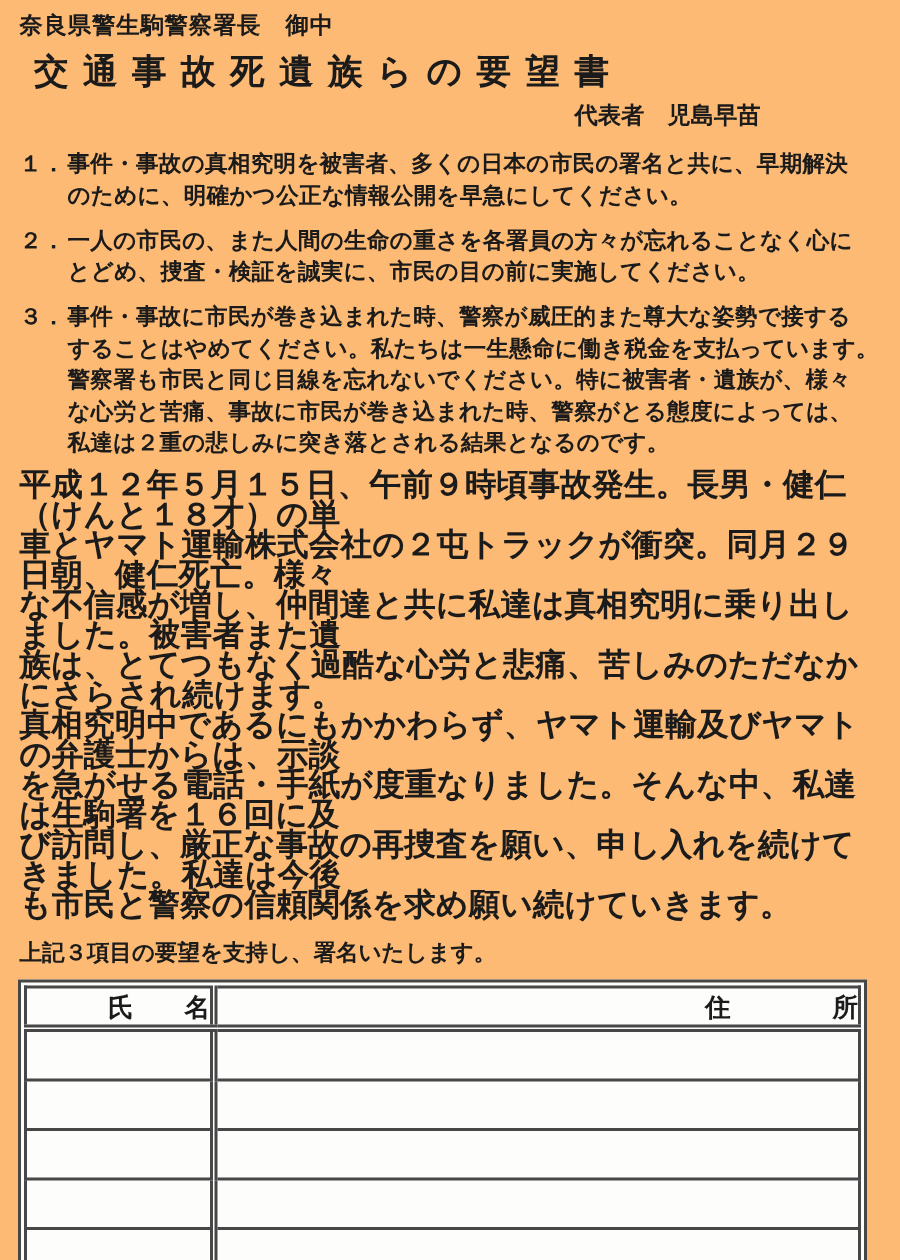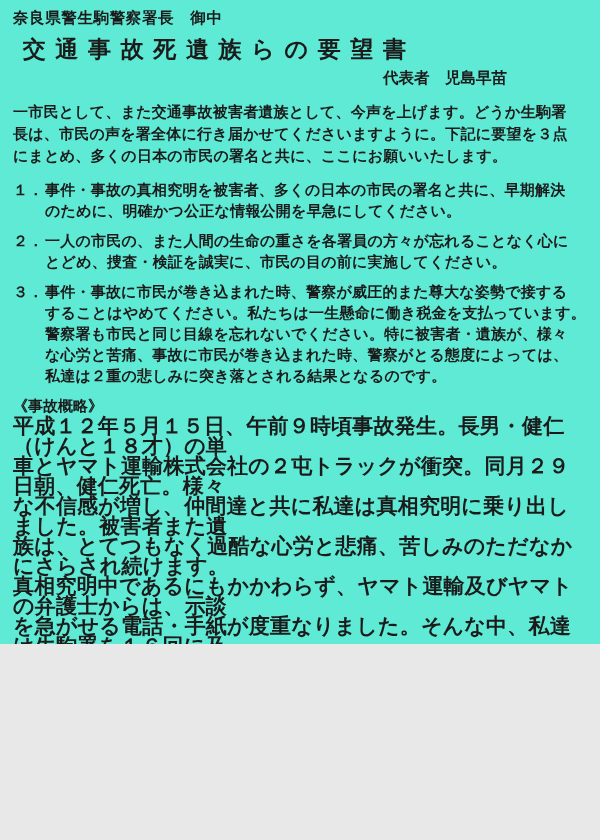--- a/index.html
+++ b/index.html
@@ -3,25 +3,25 @@
 <meta charset="utf-8">
 <style>
   html, body {
     margin: 0;
     padding: 0;
     background: #e8e8e8;
   }
   .page {
     position: relative;
     width: 600px;
-    height: 644px;
+    height: 840px;
     margin: 0 auto;
-    background: #5eead4;
+    background: #fdba74;
     color: #1b1b1b;
-    font-family: Liberation Sans, sans-serif;
+    font-family: Liberation Mono, monospace;
     font-weight: bold;
     overflow: hidden;
     box-sizing: border-box;
     padding: 8px 13px 0 13px;
   }
   .addressee {
     font-size: 15.5px;
     line-height: 20px;
     letter-spacing: 0.04em;
   }
@@ -127,23 +127,20 @@
 <div class="page">
 
   <div class="addressee">奈良県警生駒警察署長　御中</div>
 
   <div class="doc-title">交通事故死遺族らの要望書</div>
 
   <div class="subtitle-block">
     <div class="representative">代表者　児島早苗</div>
   </div>
 
-  <div class="intro">一市民として、また交通事故被害者遺族として、今声を上げます。どうか生駒署
-長は、市民の声を署全体に行き届かせてくださいますように。下記に要望を３点
-にまとめ、多くの日本の市民の署名と共に、ここにお願いいたします。</div>
 
   <div class="request-list">
     <div class="request-item">
       <span class="item-number">１．</span>
       <span class="item-text">事件・事故の真相究明を被害者、多くの日本の市民の署名と共に、早期解決
 のために、明確かつ公正な情報公開を早急にしてください。</span>
     </div>
     <div class="request-item">
       <span class="item-number">２．</span>
       <span class="item-text">一人の市民の、また人間の生命の重さを各署員の方々が忘れることなく心に
@@ -152,21 +149,20 @@
     <div class="request-item">
       <span class="item-number">３．</span>
       <span class="item-text">事件・事故に市民が巻き込まれた時、警察が威圧的また尊大な姿勢で接する
 することはやめてください。私たちは一生懸命に働き税金を支払っています。
 警察署も市民と同じ目線を忘れないでください。特に被害者・遺族が、様々
 な心労と苦痛、事故に市民が巻き込まれた時、警察がとる態度によっては、
 私達は２重の悲しみに突き落とされる結果となるのです。</span>
     </div>
   </div>
 
-  <div class="summary-heading">《事故概略》</div>
 
   <div class="summary-text">平成１２年５月１５日、午前９時頃事故発生。長男・健仁（けんと１８才）の単
 車とヤマト運輸株式会社の２屯トラックが衝突。同月２９日朝、健仁死亡。様々
 な不信感が増し、仲間達と共に私達は真相究明に乗り出しました。被害者また遺
 族は、とてつもなく過酷な心労と悲痛、苦しみのただなかにさらされ続けます。
 真相究明中であるにもかかわらず、ヤマト運輸及びヤマトの弁護士からは、示談
 を急がせる電話・手紙が度重なりました。そんな中、私達は生駒署を１６回に及
 び訪問し、厳正な事故の再捜査を願い、申し入れを続けてきました。私達は今後
 も市民と警察の信頼関係を求め願い続けていきます。</div>
 

